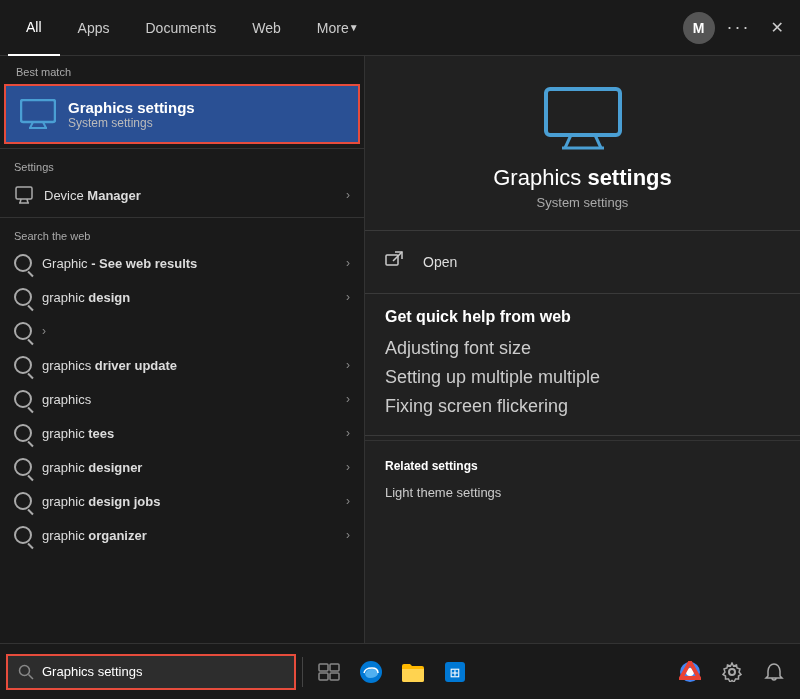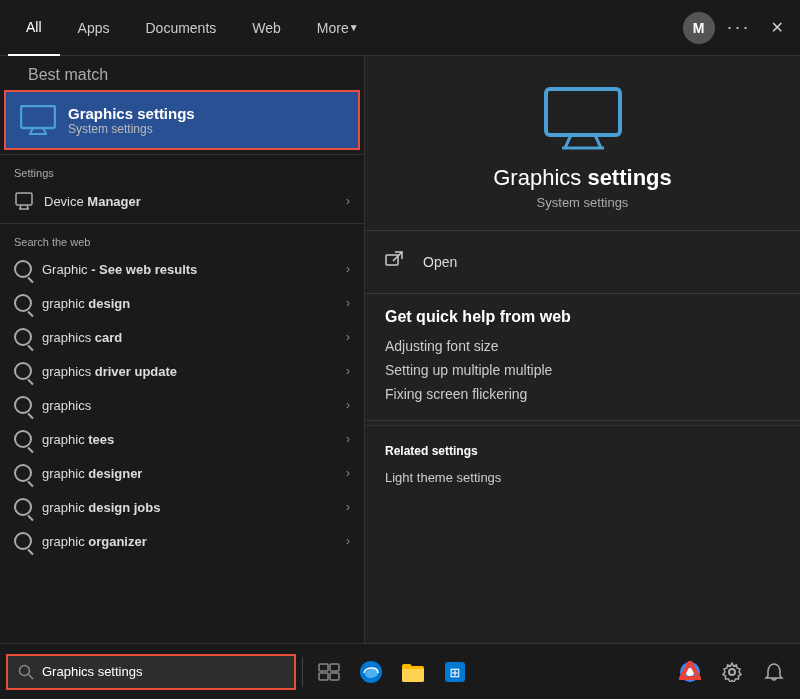--- a/index.html
+++ b/index.html
@@ -83,23 +83,23 @@
     .left-panel {
       width: 365px;
       background: #1a1a1a;
       border-right: 1px solid #333;
       overflow-y: auto;
       flex-shrink: 0;
     }
 
     
     .section-label {
-      font-size: 16px;
+      font-size: 11px;
       color: #aaa;
-      padding: 10px 28px 6px;
+      padding: 10px 16px 6px;
       text-transform: none;
       letter-spacing: 0;
     }
 
     .best-match-item {
       display: flex;
       align-items: center;
       padding: 10px 14px;
       background: #2a5094;
       border: 2px solid #e74c3c;
@@ -247,21 +247,21 @@
       padding: 14px 20px;
       border-bottom: 1px solid #3a3a3a;
     }
     .quick-help-title {
       font-size: 16px;
       font-weight: 600;
       color: #fff;
       margin-bottom: 8px;
     }
     .quick-help-link {
-      font-size: 14px;
+      font-size: 18px;
       color: #ccc;
       padding: 4px 0;
       cursor: pointer;
       display: block;
     }
 
     .related-settings {
       padding: 14px 20px;
     }
     .related-title {
@@ -420,23 +420,20 @@
     <div class="list-item">
       <div class="search-circle"></div>
       <div class="item-text">
         <span class="normal">graphic </span><span class="bold-part">design</span>
       </div>
       <div class="chevron">›</div>
     </div>
 
     <div class="list-item">
       <div class="search-circle"></div>
-      <div class="item-text">
-        <span class="normal">graphics </span><span class="bold-part">card</span>
-      </div>
       <div class="chevron">›</div>
     </div>
 
     <div class="list-item">
       <div class="search-circle"></div>
       <div class="item-text">
         <span class="normal">graphics </span><span class="bold-part">driver update</span>
       </div>
       <div class="chevron">›</div>
     </div>

